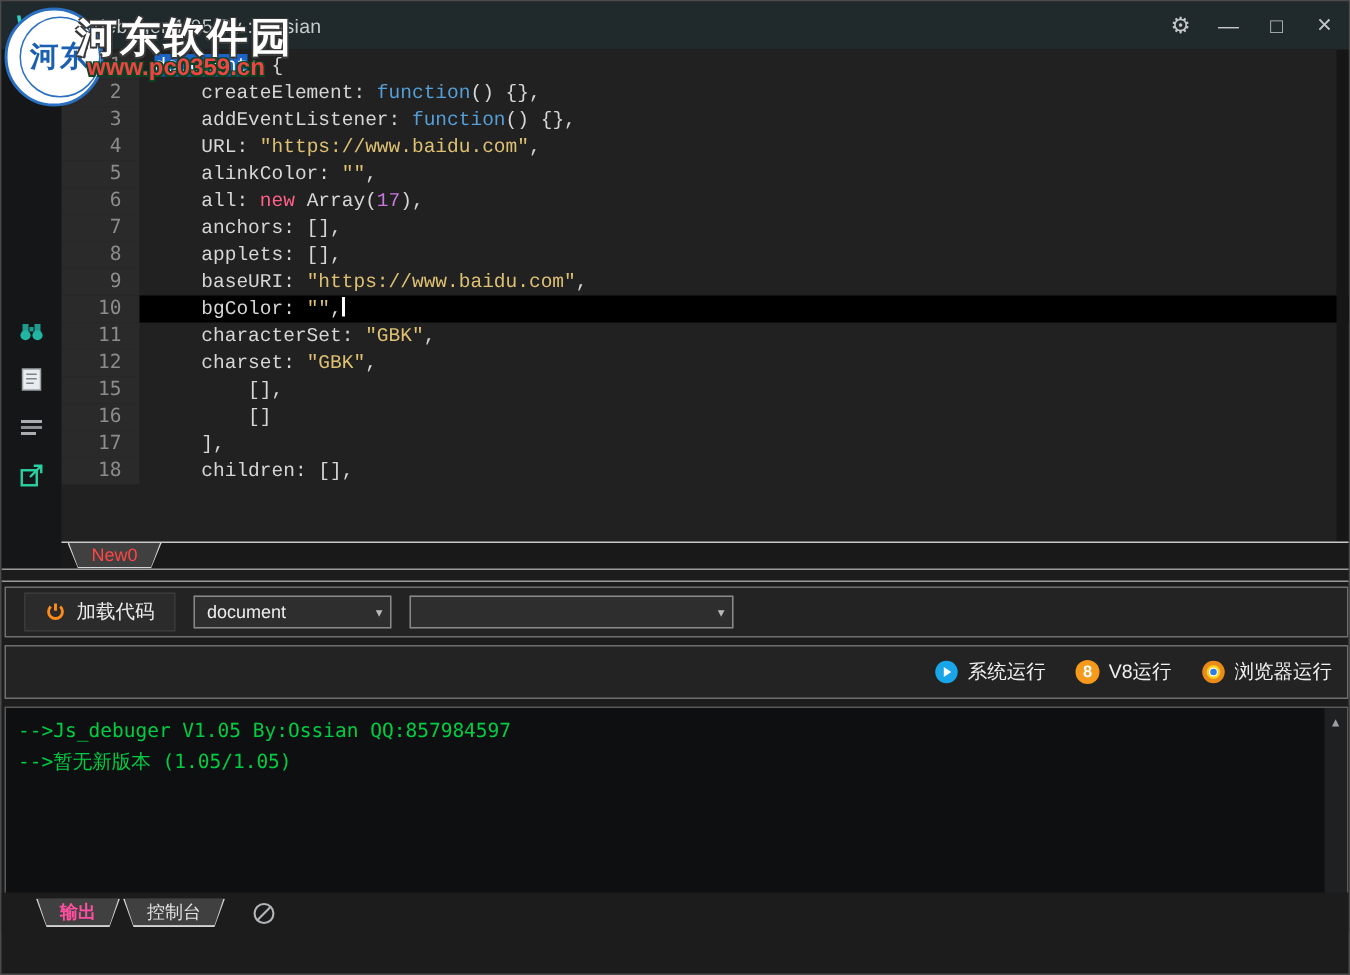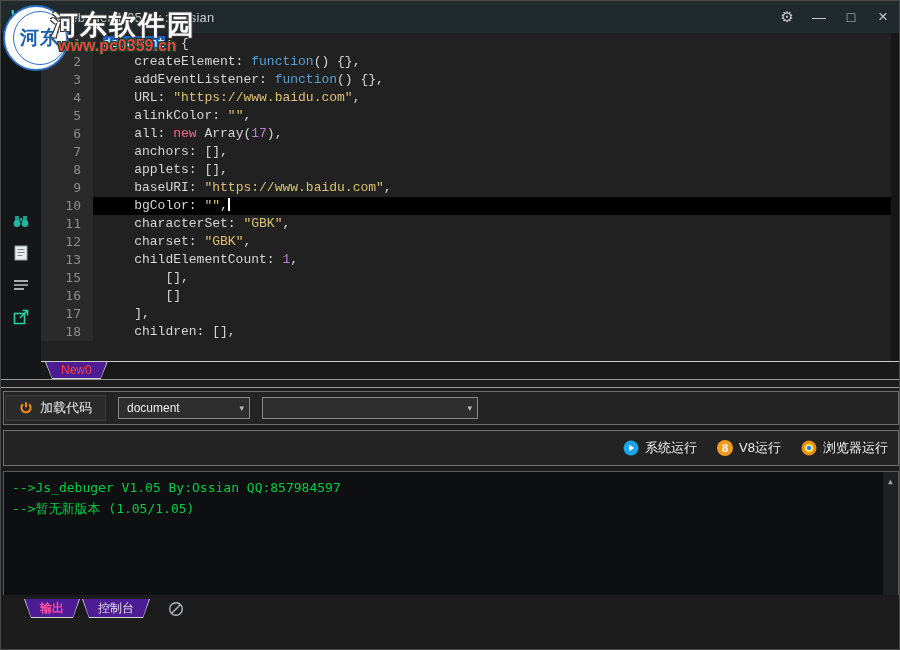--- a/index.html
+++ b/index.html
@@ -38,29 +38,29 @@
   .tok-num  { color:#c678dd; }
   .tok-sel  { background:#1b63c5; color:#ffffff; }
   .caret { display:inline-block; width:2px; height:13px; background:#fff; vertical-align:-2px; }
   .editor-sb { position:absolute; right:0; top:0; width:10px; height:100%; background:#161616; }
   
   .tabstrip { position:absolute; left:40px; top:360px; width:860px; height:18px;
     background:#191919; border-top:1px solid #c9c9c9; display:flex; }
   .trap-out { clip-path:polygon(0 0,100% 0,calc(100% - 7px) 100%,7px 100%);
     background:#d4d4d4; padding:0 1px 1px 1px; height:17px; }
   .trap-in { clip-path:polygon(0 0,100% 0,calc(100% - 6px) 100%,6px 100%);
-    background:#4c1d95; height:100%; display:flex; align-items:center; padding:0 15px; font-size:12px; }
+    background:#404040; height:100%; display:flex; align-items:center; padding:0 15px; font-size:12px; }
   .tab-new0 { margin-left:4px; }
   .tab-new0 .trap-in { color:#ff4545; }
   
   .splitter { position:absolute; left:0; top:378px; width:900px; height:9px;
     background:#1c1c1c; border-top:1px solid #9a9a9a; border-bottom:1px solid #9a9a9a; }
   
   .toolbar { position:absolute; left:2px; top:390px; width:896px; height:34px;
-    border:1px solid #6f6f6f; background:#232323; display:flex; align-items:center; padding:0 1px; gap:12px; }
+    border:1px solid #6f6f6f; background:#232323; display:flex; align-items:center; padding:0 12px; gap:12px; }
   .load-btn { display:flex; align-items:center; gap:7px; background:#2b2b2b; border:1px solid #3a3a3a;
     height:26px; padding:0 13px; color:#ececec; font-size:13px; }
   .dropdown { height:22px; background:#2e2e2e; border:1px solid #8a8a8a; color:#eee; font-size:12px;
     display:flex; align-items:center; padding:0 5px 0 8px; }
   .dd-obj { width:132px; }
   .dd-method { width:216px; }
   .dd-arrow { margin-left:auto; color:#b9b9b9; font-size:9px; }
   
   .runrow { position:absolute; left:2px; top:429px; width:896px; height:36px;
     border:1px solid #6f6f6f; background:#232323; display:flex; align-items:center; padding:0 6px; }
@@ -191,24 +191,20 @@
         <span class="ln">10</span>
         <span class="code"><span class="tok-plain">    bgColor: </span><span class="tok-str">""</span><span class="tok-plain">,</span><span class="caret"></span></span>
       </div>
       <div class="code-line">
         <span class="ln">11</span>
         <span class="code"><span class="tok-plain">    characterSet: </span><span class="tok-str">"GBK"</span><span class="tok-plain">,</span></span>
       </div>
       <div class="code-line">
         <span class="ln">12</span>
         <span class="code"><span class="tok-plain">    charset: </span><span class="tok-str">"GBK"</span><span class="tok-plain">,</span></span>
-      </div>
-      <div class="code-line">
-        <span class="ln">13</span>
-        <span class="code"><span class="tok-plain">    childElementCount: </span><span class="tok-num">1</span><span class="tok-plain">,</span></span>
       </div>
       <div class="code-line">
         <span class="ln">15</span>
         <span class="code"><span class="tok-plain">        [],</span></span>
       </div>
       <div class="code-line">
         <span class="ln">16</span>
         <span class="code"><span class="tok-plain">        []</span></span>
       </div>
       <div class="code-line">

